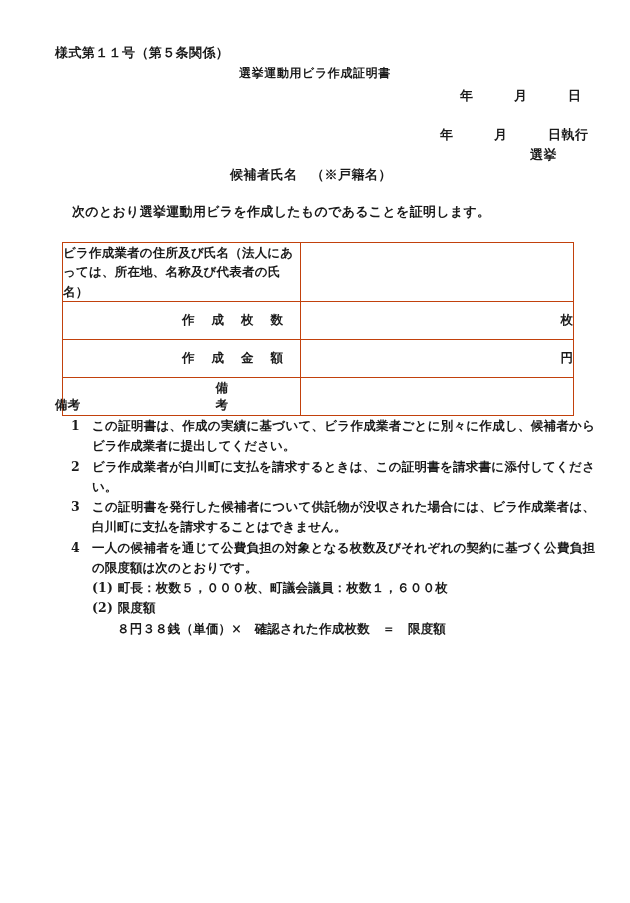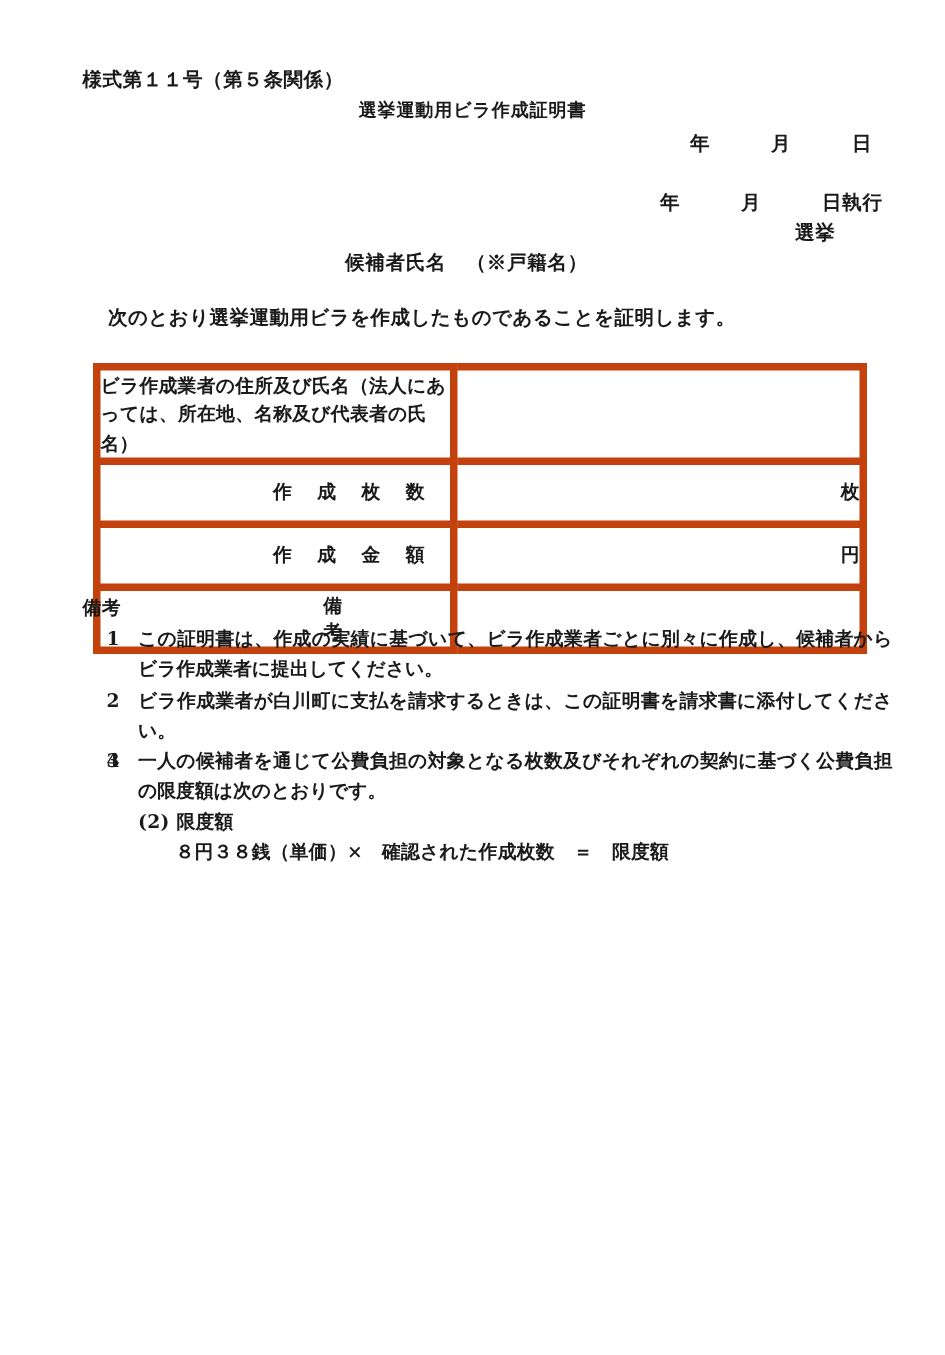--- a/index.html
+++ b/index.html
@@ -91,21 +91,21 @@
   
   .form-table {
     position: absolute;
     left: 62px;
     top: 242px;
     width: 511px;
     border-collapse: collapse;
     table-layout: fixed;
   }
   .form-table td {
-    border: 5px solid #c2410c;
+    border: 1px solid #c2410c;
     font-size: 12.5px;
     vertical-align: middle;
     padding: 0;
   }
   .col-label { width: 238px; }
   .col-value { width: 273px; }
 
   .cell-head-label {
     padding: 5px 4px 6px 6px;
     line-height: 1.55;
@@ -227,27 +227,29 @@
         <span>この証明書は、作成の実績に基づいて、ビラ作成業者ごとに別々に作成し、候補者からビラ作成業者に提出してください。</span>
       </div>
 
       <div class="note">
         <span class="note-num">2</span>
         <span>ビラ作成業者が白川町に支払を請求するときは、この証明書を請求書に添付してください。</span>
       </div>
 
       <div class="note">
         <span class="note-num">3</span>
+        <span>この証明書を発行した候補者について供託物が没収された場合には、ビラ作成業者は、白川町に支払を請求することはできません。</span>
       </div>
 
       <div class="note">
         <span class="note-num">4</span>
         <span>一人の候補者を通じて公費負担の対象となる枚数及びそれぞれの契約に基づく公費負担の限度額は次のとおりです。</span>
       </div>
 
+      <div class="subnote">(1) 町長：枚数５，０００枚、町議会議員：枚数１，６００枚</div>
 
       <div class="subnote">(2) 限度額</div>
 
       <div class="subnote-deep">８円３８銭（単価）×　確認された作成枚数　＝　限度額</div>
     </div>
 
   </div>
 </div>
 
 </body></html>

